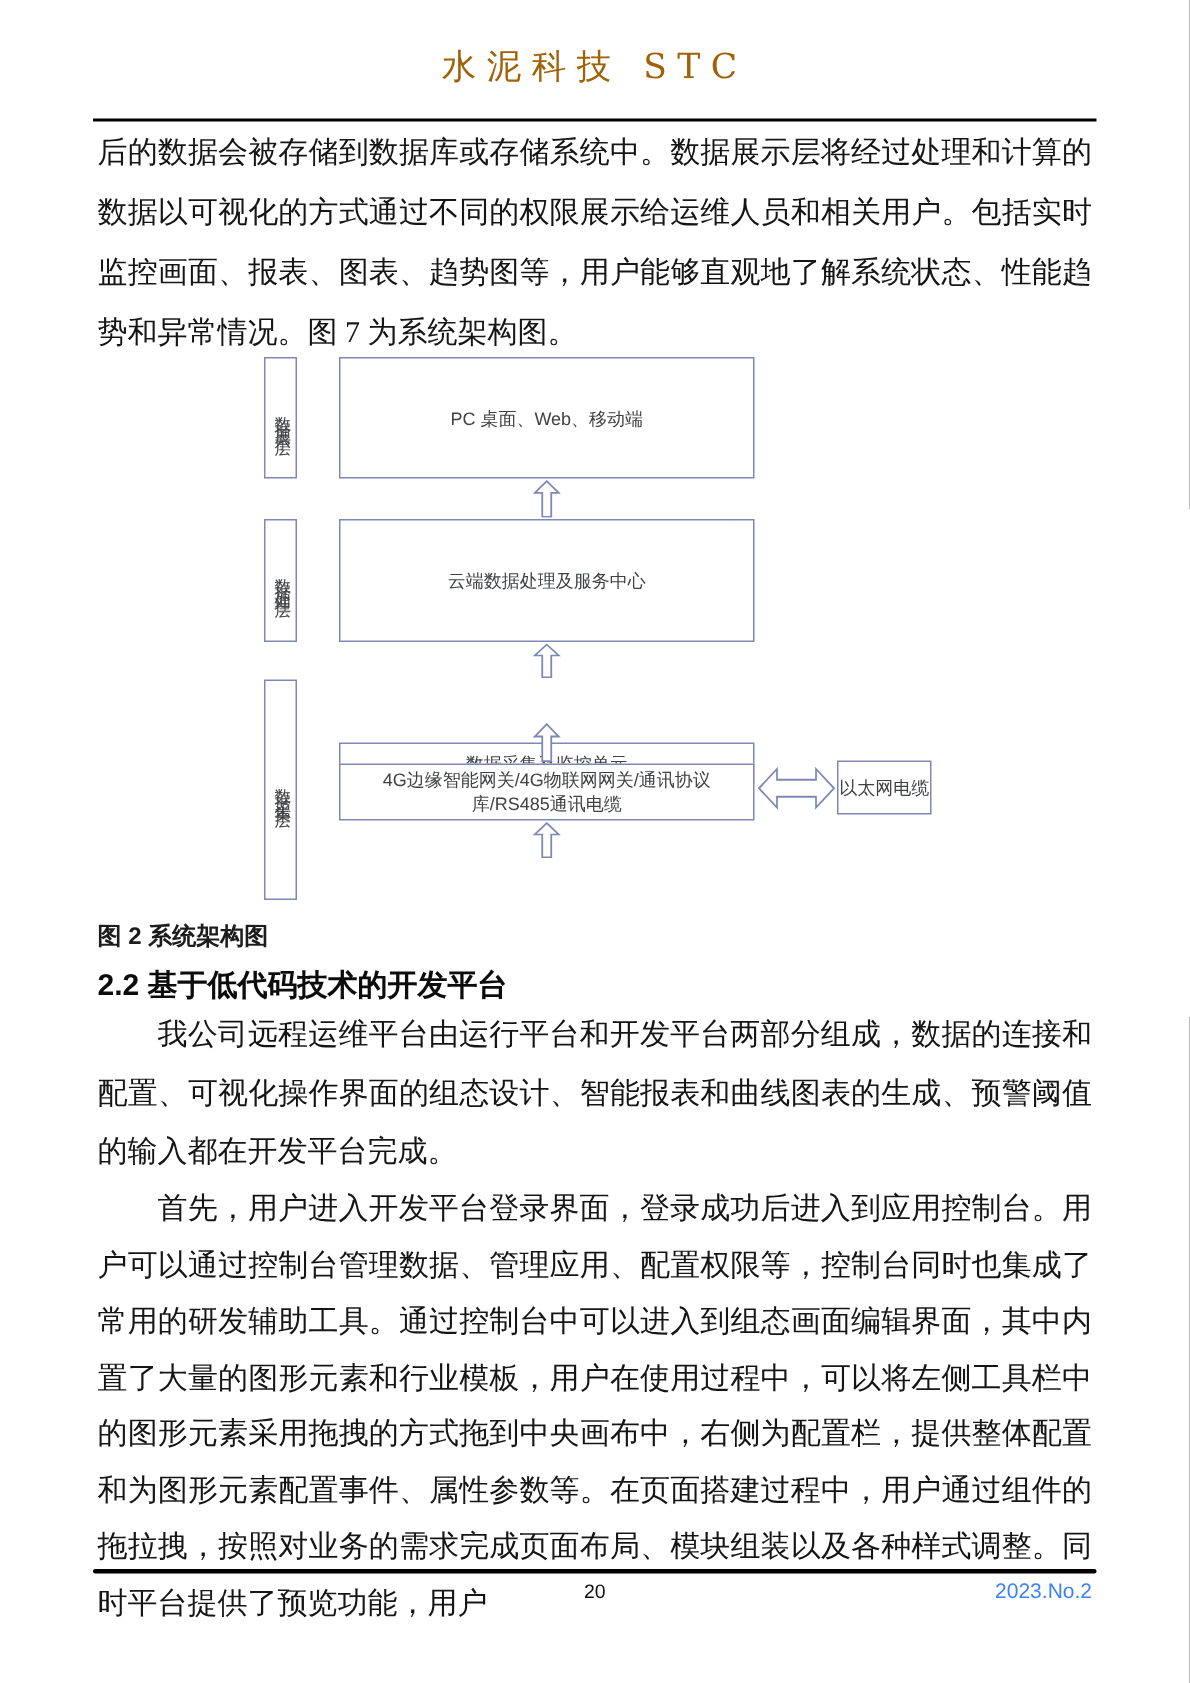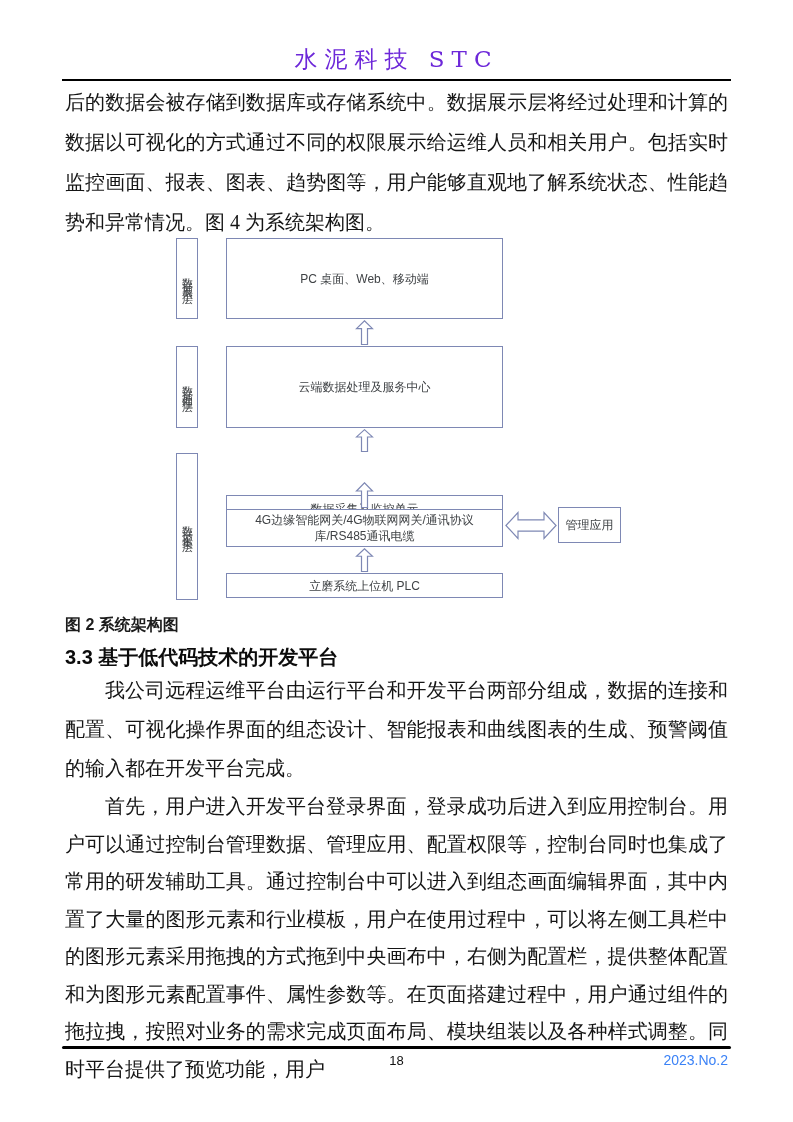--- a/index.html
+++ b/index.html
@@ -8,25 +8,25 @@
     position:relative;
     width:793px; height:1122px;
     margin:0 auto;
     background:#ffffff;
     font-family:"Liberation Serif", serif;
     color:#111;
     overflow:hidden;
   }
   
   .journal-title {
-    position:absolute; top:44px; left:0; width:100%;
+    position:absolute; top:29px; left:0; width:100%;
     text-align:center;
     font-size:23px; letter-spacing:7px;
     font-family:"DejaVu Serif", serif;
-    color:#6d28d9;
+    color:#a16207;
   }
   .header-rule {
     position:absolute; top:79px; left:62px; right:62px;
     height:2px; background:#000;
   }
   
   .para {
     position:absolute; left:65px; width:663px;
     font-size:20px; color:#151515;
     text-align:justify; text-justify:inter-ideograph;
@@ -90,34 +90,33 @@
   }
 </style>
 </head>
 <body>
 
 <div class="page">
 
   <div class="journal-title">水泥科技 STC</div>
   <div class="header-rule"></div>
 
-  <div class="para para-1">后的数据会被存储到数据库或存储系统中。数据展示层将经过处理和计算的数据以可视化的方式通过不同的权限展示给运维人员和相关用户。包括实时监控画面、报表、图表、趋势图等，用户能够直观地了解系统状态、性能趋势和异常情况。图 4 为系统架构图。</div>
+  <div class="para para-1">后的数据会被存储到数据库或存储系统中。数据展示层将经过处理和计算的数据以可视化的方式通过不同的权限展示给运维人员和相关用户。包括实时监控画面、报表、图表、趋势图等，用户能够直观地了解系统状态、性能趋势和异常情况。图 7 为系统架构图。</div>
 
   <div class="diagram">
 
     <div class="dlabel" style="left:111px; top:0; width:22px; height:81px;">数据展示层</div>
     <div class="dlabel" style="left:111px; top:108px; width:22px; height:82px;">数据处理层</div>
     <div class="dlabel" style="left:111px; top:215px; width:22px; height:147px;">数据采集层</div>
 
     <div class="dnode" style="left:161px; top:0; width:277px; height:81px;">PC 桌面、Web、移动端</div>
     <div class="dnode" style="left:161px; top:108px; width:277px; height:82px;">云端数据处理及服务中心</div>
     <div class="dnode" style="left:161px; top:215px; width:277px; height:28px;margin-top:42px;">数据采集及监控单元</div>
     <div class="dnode" style="left:161px; top:271px; width:277px; height:38px; padding:1px 10px;">4G边缘智能网关/4G物联网网关/通讯协议库/RS485通讯电缆</div>
-    <div class="dnode" style="left:493px; top:269px; width:63px; height:36px;">管理应用</div>
-    <div class="dnode" style="left:161px; top:335px; width:277px; height:25px;">立磨系统上位机 PLC</div>
+    <div class="dnode" style="left:493px; top:269px; width:63px; height:36px;">以太网电缆</div>
 
     <div class="darrow" style="left:290px; top:82px; width:19px; height:25px;">
       <svg viewBox="0 0 19 26" preserveAspectRatio="none">
           <polygon points="6.5,25.5 6.5,9 1.5,9 9.5,0.8 17.5,9 12.5,9 12.5,25.5" fill="#fff" stroke="#7e88b4" stroke-width="1.2"></polygon>
         </svg>
     </div>
     <div class="darrow" style="left:290px; top:191px; width:19px; height:23px;">
       <svg viewBox="0 0 19 26" preserveAspectRatio="none">
           <polygon points="6.5,25.5 6.5,9 1.5,9 9.5,0.8 17.5,9 12.5,9 12.5,25.5" fill="#fff" stroke="#7e88b4" stroke-width="1.2"></polygon>
         </svg>
@@ -135,22 +134,22 @@
 
     <div class="darrow" style="left:440px; top:272px; width:52px; height:31px;">
       <svg viewBox="0 0 54 30" preserveAspectRatio="none">
           <polygon points="1,15 13.5,2.5 13.5,9.5 40.5,9.5 40.5,2.5 53,15 40.5,27.5 40.5,20.5 13.5,20.5 13.5,27.5" fill="#fff" stroke="#7e88b4" stroke-width="1.2"></polygon>
         </svg>
     </div>
 
     <div class="diagram-caption">图 2  系统架构图</div>
   </div>
 
-  <div class="section-heading">3.3 基于低代码技术的开发平台</div>
+  <div class="section-heading">2.2 基于低代码技术的开发平台</div>
 
   <div class="para para-3">首先，用户进入开发平台登录界面，登录成功后进入到应用控制台。用户可以通过控制台管理数据、管理应用、配置权限等，控制台同时也集成了常用的研发辅助工具。通过控制台中可以进入到组态画面编辑界面，其中内置了大量的图形元素和行业模板，用户在使用过程中，可以将左侧工具栏中的图形元素采用拖拽的方式拖到中央画布中，右侧为配置栏，提供整体配置和为图形元素配置事件、属性参数等。在页面搭建过程中，用户通过组件的拖拉拽，按照对业务的需求完成页面布局、模块组装以及各种样式调整。同时平台提供了预览功能，用户</div>
   <div class="para para-2">我公司远程运维平台由运行平台和开发平台两部分组成，数据的连接和配置、可视化操作界面的组态设计、智能报表和曲线图表的生成、预警阈值的输入都在开发平台完成。</div>
 
   <div class="footer-rule"></div>
-  <div class="footer-page">18</div>
+  <div class="footer-page">20</div>
   <div class="footer-issue">2023.No.2</div>
 
 </div>
 
 </body></html>

